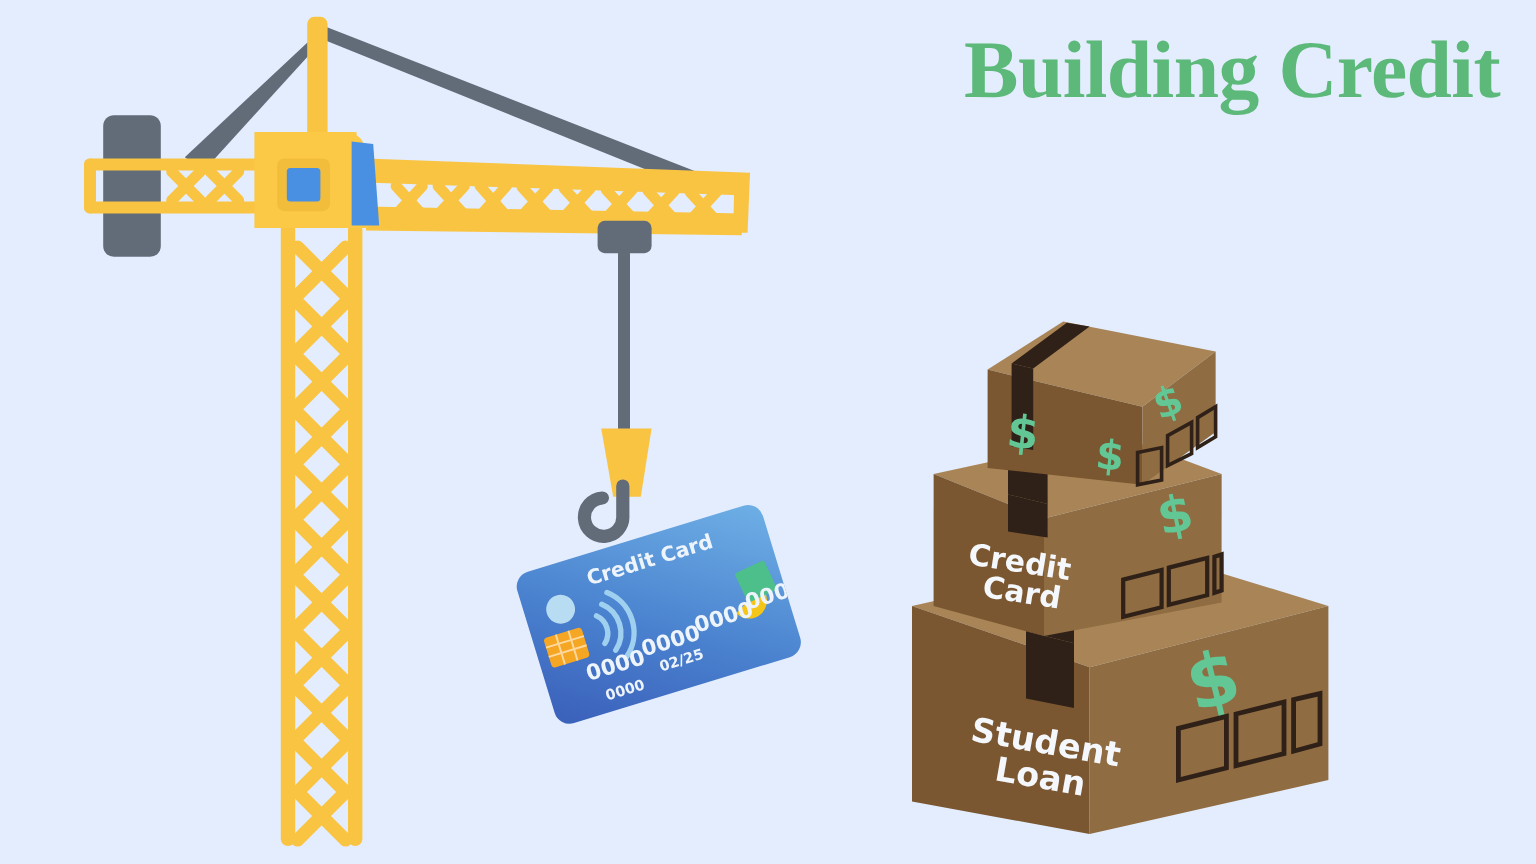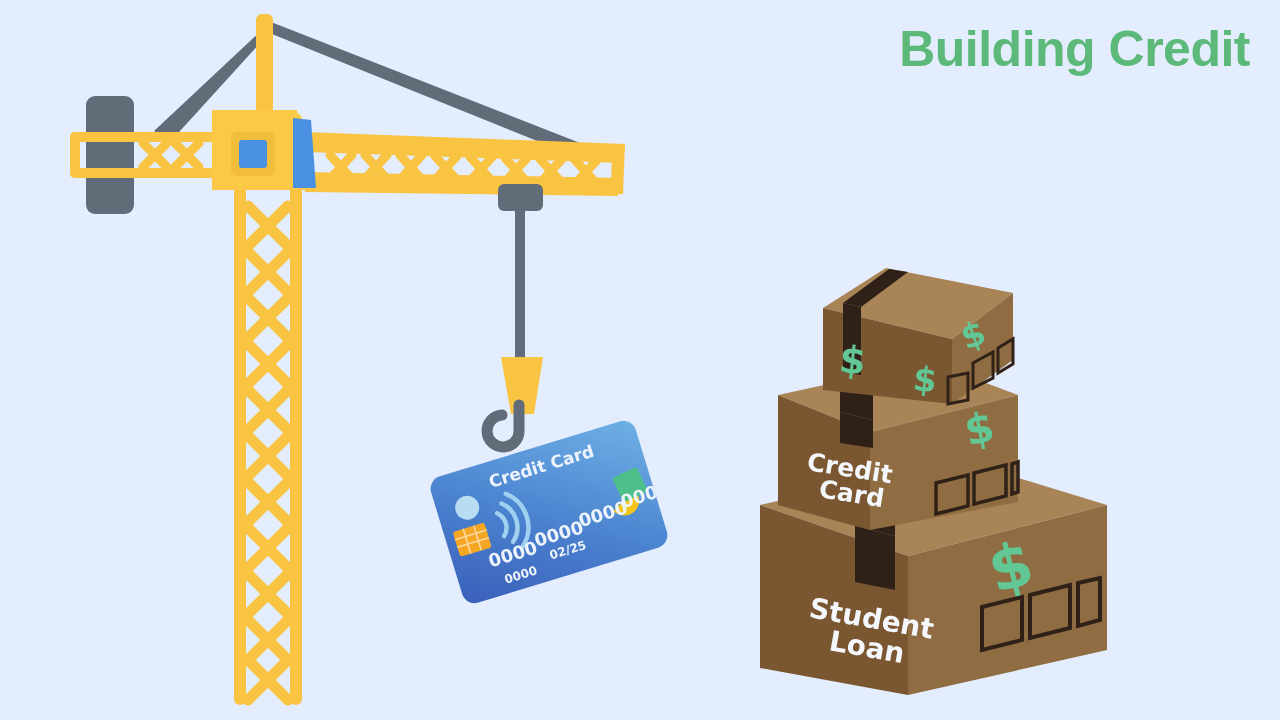--- a/index.html
+++ b/index.html
@@ -21,27 +21,27 @@
     position: absolute;
     left: 0;
     top: 0;
     width: 1280px;
     height: 720px;
   }
   .title {
     position: absolute;
     right: 30px;
     top: 24px;
-    font-size: 50px;
+    font-size: 68px;
     font-weight: bold;
     color: #5cb97a;
     letter-spacing: -0.5px;
     line-height: 1;
     white-space: nowrap;
-    font-family: Liberation Sans, sans-serif;
+    font-family: Liberation Serif, serif;
   }
 </style>
 </head>
 <body>
 
 <div id="stage">
 
   <div class="title">Building Credit</div>
 
   <svg class="layer" viewBox="0 0 1280 720">

